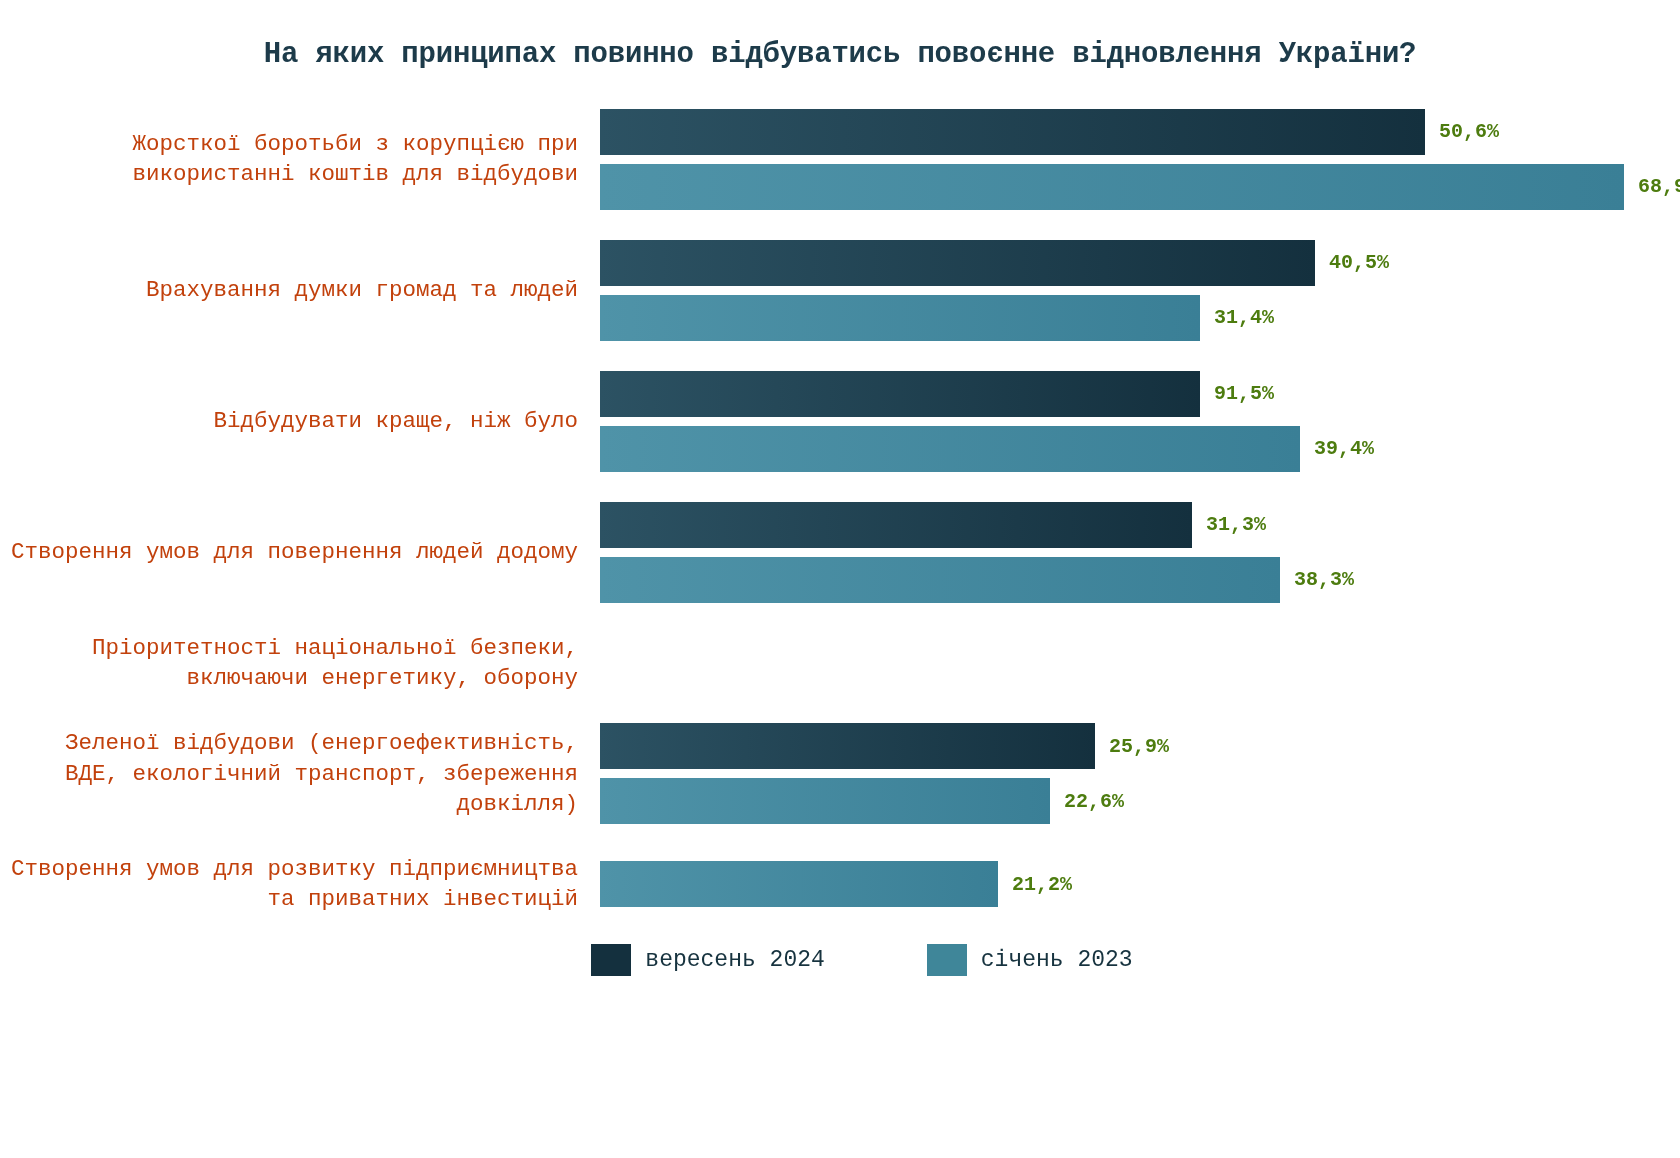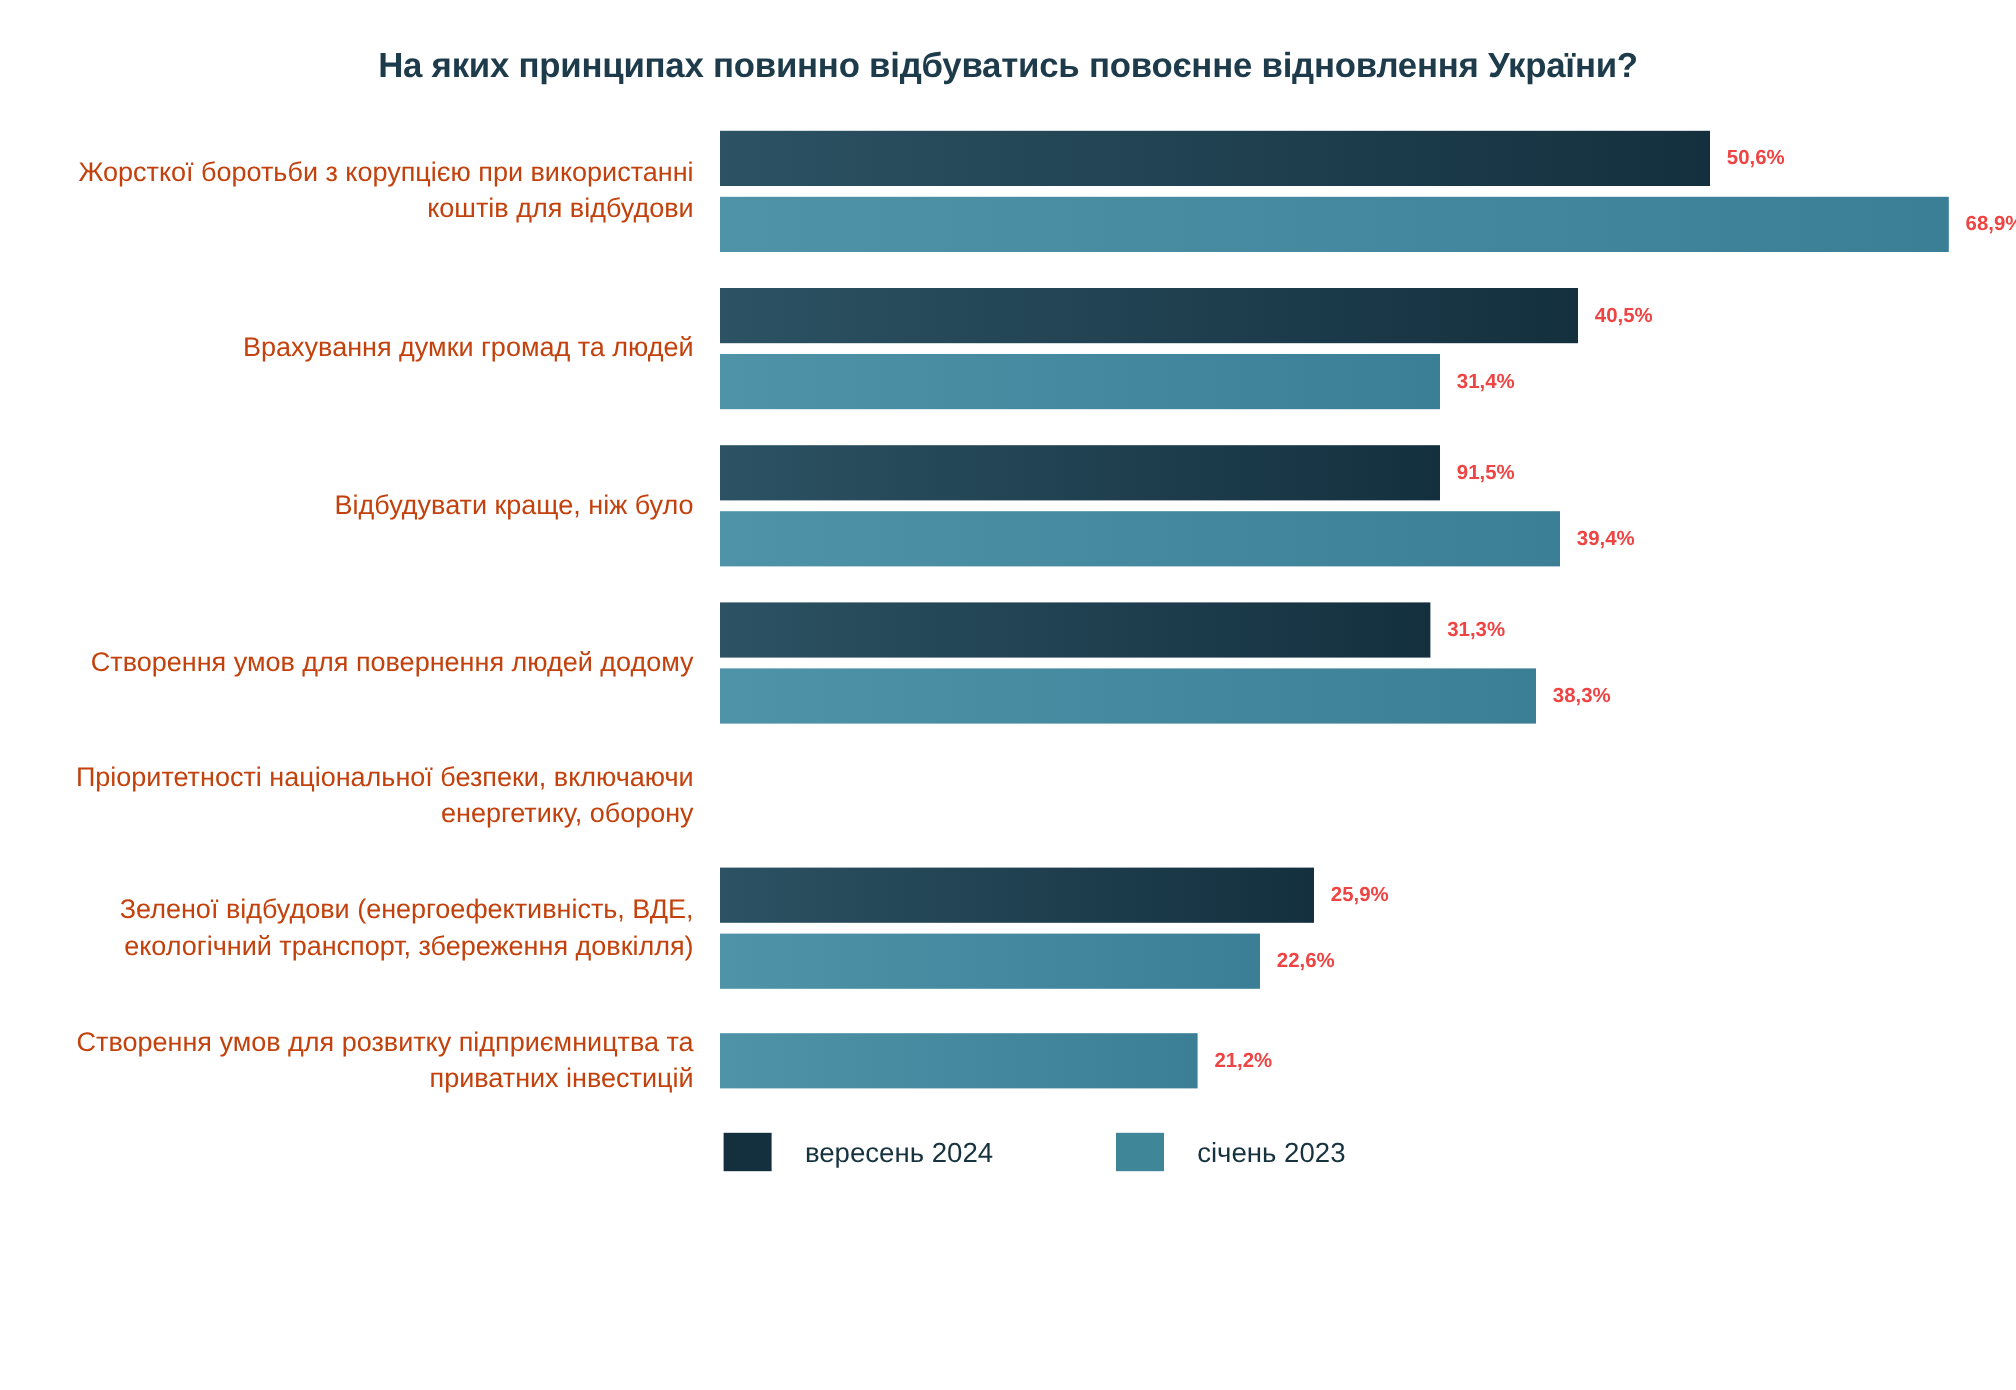--- a/index.html
+++ b/index.html
@@ -13,20 +13,21 @@
     font-family: "Liberation Sans", sans-serif;
     color: #1c3a47;
     overflow: hidden;
   }
   .chart-wrap {
     position: relative;
     width: 1680px;
     height: 1158px;
     box-sizing: border-box;
     padding: 0;
+    font-family: Liberation Mono, monospace;
   }
   .chart-title {
     text-align: center;
     font-size: 29px;
     font-weight: bold;
     color: #1d3b4a;
     letter-spacing: -0.2px;
     padding-top: 38px;
     padding-left: 40px;
     padding-right: 40px;
@@ -67,37 +68,37 @@
     height: 46px;
     border-radius: 0;
   }
   .bar.s0 {
     background: linear-gradient(90deg, #2c5263 0%, #14303e 100%);
   }
   .bar.s1 {
     background: linear-gradient(90deg, #4f93a8 0%, #3a7f96 100%);
   }
   .bar-value {
-    font-size: 17px;
+    font-size: 20px;
     font-weight: bold;
-    color: #ef4444;
+    color: #4d7c0f;
     margin-left: 14px;
     white-space: nowrap;
   }
   .legend {
     display: flex;
     justify-content: center;
     align-items: center;
     gap: 58px;
     margin-top: 26px;
   }
   .legend-item {
     display: flex;
     align-items: center;
-    gap: 28px;
+    gap: 14px;
     padding-left: 44px;
   }
   .legend-swatch {
     width: 40px;
     height: 32px;
     display: inline-block;
   }
   .legend-swatch.s0 { background: #14303e; }
   .legend-swatch.s1 { background: #3f8699; }
   .legend-label {

